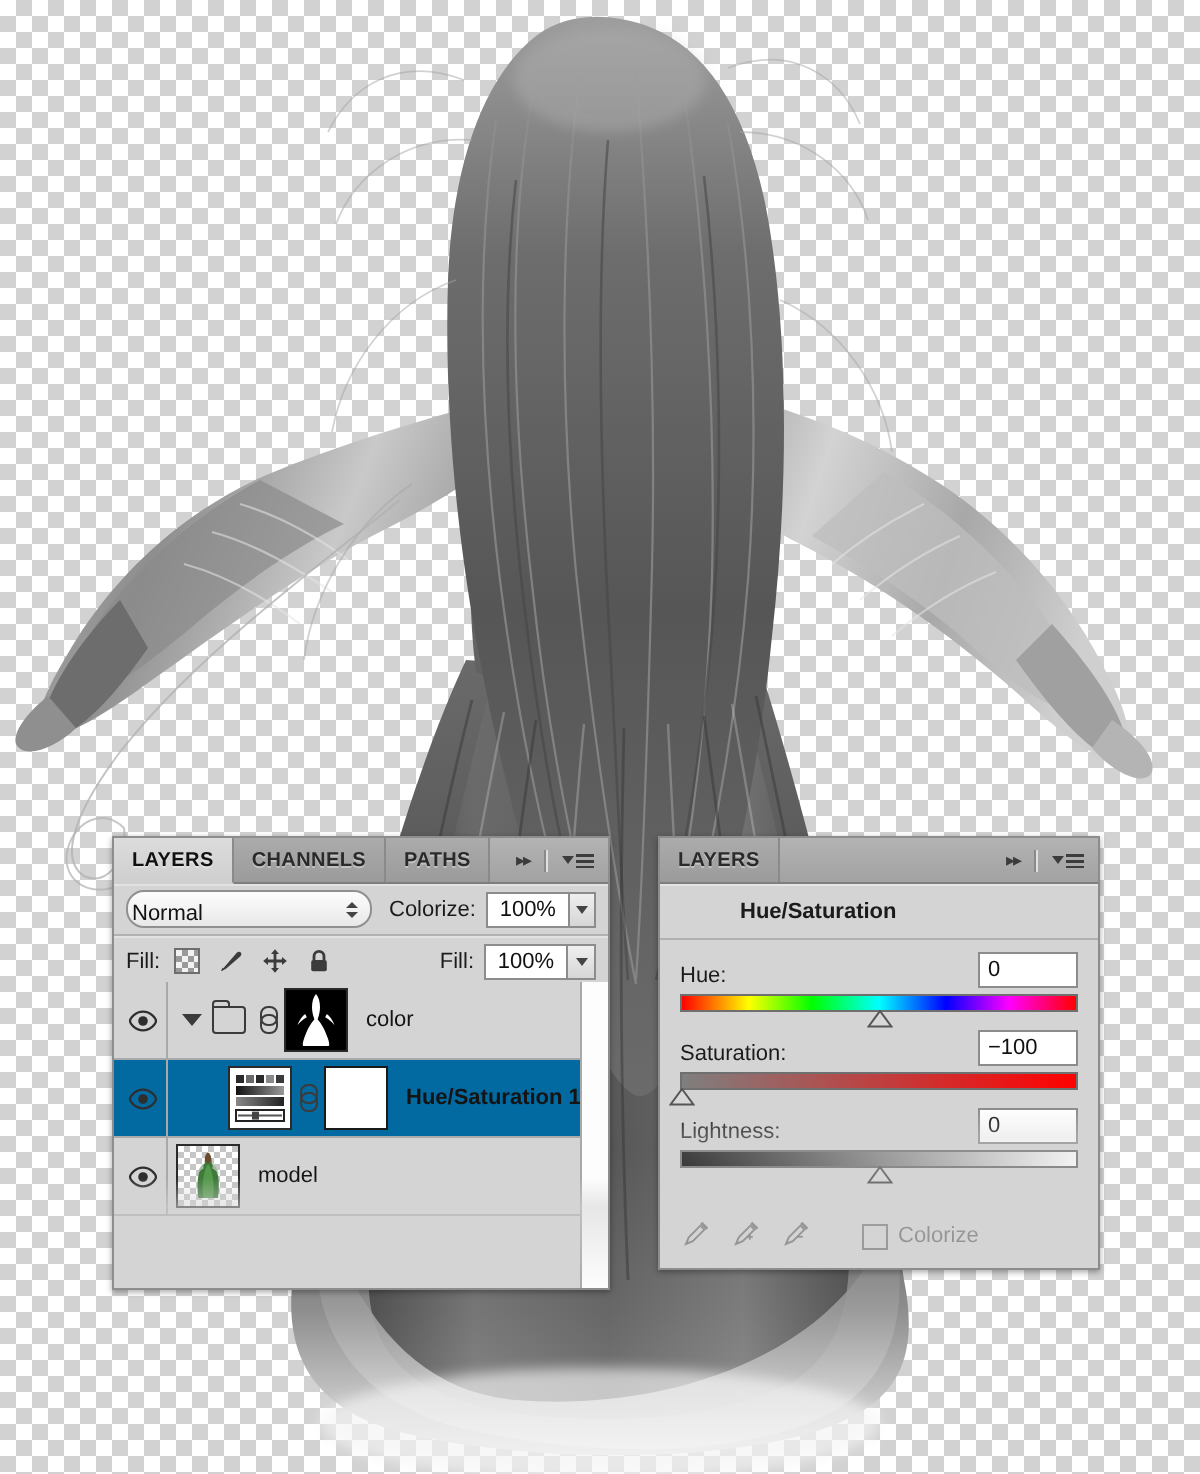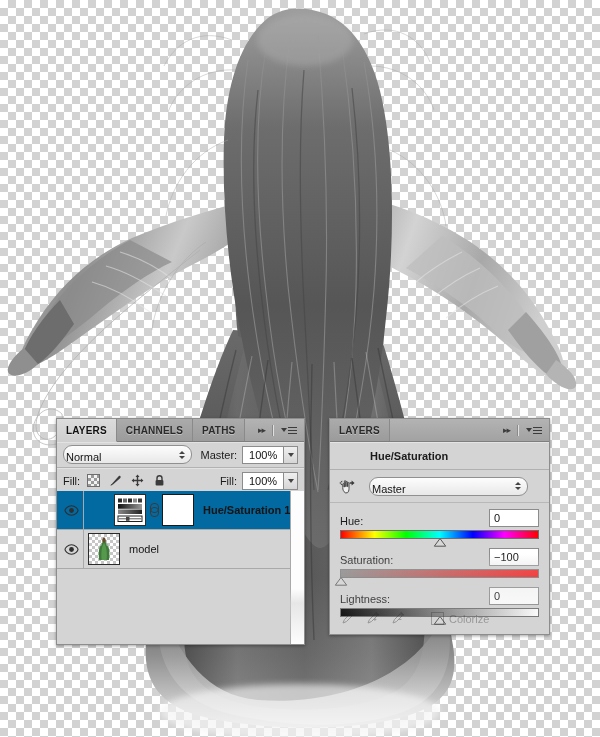--- a/index.html
+++ b/index.html
@@ -571,21 +571,21 @@
     </div>
 
     <div class="lp-row">
       <div class="select-box" id="blend-select">
         <span>Normal</span>
         <span class="spin">
           <i class="up"></i>
             <i class="dn"></i>
         </span>
       </div>
-      <span class="field-label" style="margin-left:9px;">Master:</span>
+      <span class="field-label" style="margin-left:9px;">Colorize:</span>
       <div class="num-field" style="margin-left:5px;">100%</div>
       <div class="num-stepper">
           <span class="tri"></span>
         </div>
     </div>
 
     <div class="lp-row">
       <span class="field-label">Fill:</span>
       <span class="lock-icons">
         <span class="ic ic-transparency"></span>
@@ -610,20 +610,43 @@
       <span style="flex:1"></span>
       <span class="field-label">Fill:</span>
       <div class="num-field" style="margin-left:5px;">100%</div>
       <div class="num-stepper">
           <span class="tri"></span>
         </div>
     </div>
 
     <div class="layer-list">
 
+      <div class="layer-row">
+        <div class="eye-cell">
+          <svg width="15" height="11" viewBox="0 0 15 11">
+            <path d="M7.5 0.8 C11.4 0.8 14 4.2 14 5.5 C14 6.8 11.4 10.2 7.5 10.2 C3.6 10.2 1 6.8 1 5.5 C1 4.2 3.6 0.8 7.5 0.8 Z" fill="none" stroke="#2e2e2e" stroke-width="1.1"></path>
+            <circle cx="7.5" cy="5.5" r="2.4" fill="#2e2e2e"></circle>
+          </svg>
+        </div>
+        <span class="disclosure"></span>
+        <span class="folder-icon"></span>
+        <span class="link-icon"></span>
+        <span class="thumb mask-figure">
+          <svg width="30" height="30" viewBox="0 0 30 30">
+            <rect width="30" height="30" fill="#000"></rect>
+            <path d="M15 2 C13.6 3.6 13 6 13 8.6 C13 11 13.6 13 14.2 14.6
+                     C12.4 16.6 10.4 20 9 24.4 C8.4 26.2 8.2 27.4 8.6 28 L21.4 28
+                     C21.8 27.4 21.6 26.2 21 24.4 C19.6 20 17.6 16.6 15.8 14.6
+                     C16.4 13 17 11 17 8.6 C17 6 16.4 3.6 15 2 Z" fill="#fff"></path>
+            <path d="M9.6 12 C7.8 13.4 6.4 15.6 5.8 17.6 C6.8 16.2 8.4 14.6 10.4 13.6 Z" fill="#fff"></path>
+            <path d="M20.4 12 C22.2 13.4 23.6 15.6 24.2 17.6 C23.2 16.2 21.6 14.6 19.6 13.6 Z" fill="#fff"></path>
+          </svg>
+        </span>
+        <span class="layer-name">color</span>
+      </div>
 
       <div class="layer-row selected">
         <div class="eye-cell">
           <svg width="15" height="11" viewBox="0 0 15 11">
             <path d="M7.5 0.8 C11.4 0.8 14 4.2 14 5.5 C14 6.8 11.4 10.2 7.5 10.2 C3.6 10.2 1 6.8 1 5.5 C1 4.2 3.6 0.8 7.5 0.8 Z" fill="none" stroke="#2e2e2e" stroke-width="1.1"></path>
             <circle cx="7.5" cy="5.5" r="2.4" fill="#2e2e2e"></circle>
           </svg>
         </div>
         <span style="width:30px;display:inline-block"></span>
         <span class="thumb adj-hs">
@@ -702,39 +725,20 @@
           <span class="tri"></span>
           <span class="bars"></span>
         </span>
       </div>
     </div>
 
     <div class="adj-head">
       <span class="adj-title">Hue/Saturation</span>
     </div>
 
-    <div class="adj-tool-row">
-      <span class="tool-btn">
-        <svg width="19" height="19" viewBox="0 0 19 19">
-          <path d="M6.2 15.8 C4.6 14.6 3.6 12.6 3.8 10.6 L3.8 7.2 C3.8 6.4 5 6.4 5 7.2 L5 10
-                   L5.4 10 L5.4 4.2 C5.4 3.4 6.7 3.4 6.7 4.2 L6.7 9.6 L7.1 9.6 L7.1 5
-                   C7.1 4.2 8.4 4.2 8.4 5 L8.4 9.6 L8.8 9.6 L8.8 6.2 C8.8 5.4 10 5.4 10 6.2
-                   L10 11.4 C10 13.6 9.4 15 8.4 15.8 Z" fill="#f0f0f0" stroke="#3a3a3a" stroke-width="0.9" stroke-linejoin="round"></path>
-          <path d="M12.6 3.4 L15.6 6 L12.6 8.6 L12.6 6.8 L10.6 6.8 L10.6 5.2 L12.6 5.2 Z" fill="#3a3a3a"></path>
-          <path d="M3.2 3.4 L0.4 6 L3.2 8.6 L3.2 6.8 L1.6 6.8 L1.6 5.2 L3.2 5.2 Z" fill="#3a3a3a"></path>
-        </svg>
-      </span>
-      <div class="select-box" id="channel-select">
-        <span>Master</span>
-        <span class="spin">
-          <i class="up"></i>
-            <i class="dn"></i>
-        </span>
-      </div>
-    </div>
 
     <div class="sliders">
 
       <div class="slider-block">
         <div class="slider-top">
           <span class="slider-label">Hue:</span>
           <span class="slider-value">0</span>
         </div>
         <div class="slider-track track-hue">
           <span class="slider-thumb" style="left:50%;">

